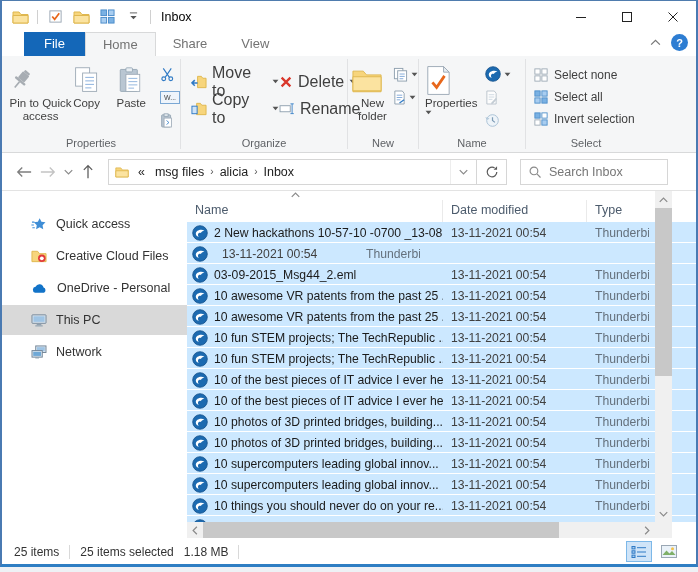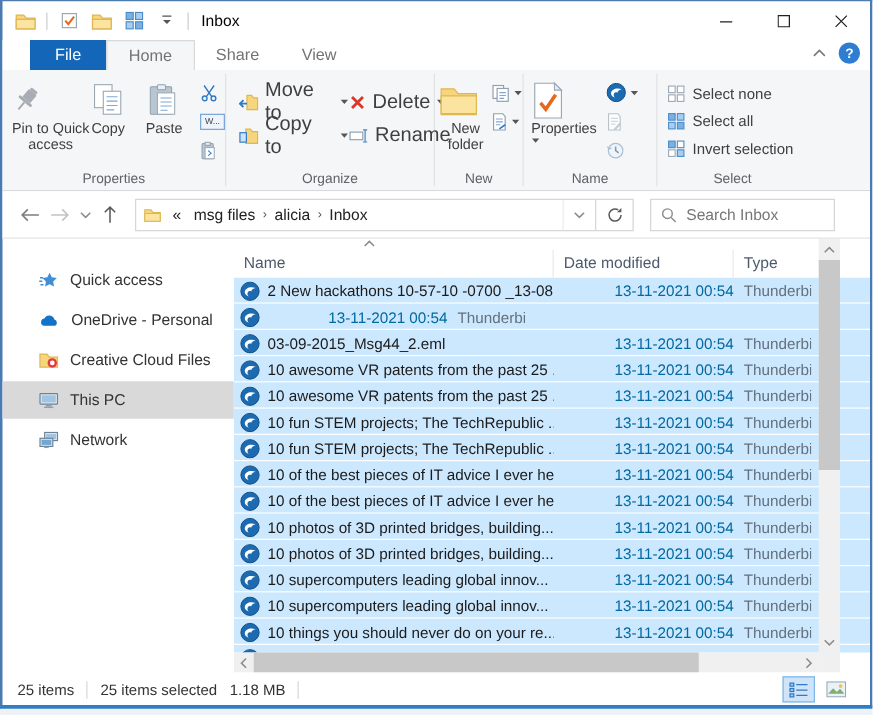--- a/index.html
+++ b/index.html
@@ -75,21 +75,21 @@
   .hcol{height:22px;line-height:20px;padding-left:8px;border-right:1px solid #eaeaea;}
   .hc-name{width:256px;position:relative;}
   .hc-date{width:144px;}
   .hc-type{width:68px;border-right:none;}
   .sortmark{position:absolute;top:-8px;left:104px;color:#8a9aa8;}
   .rows{height:300px;overflow:hidden;}
   .row{height:21px;display:flex;align-items:center;padding-left:5px;font-size:12.2px;}
   .row.selected{background:var(--sel);box-shadow:inset 0 -1px 0 #fff;}
   .row .ficon{width:16px;height:16px;margin-right:6px;flex:none;}
   .cell-name{width:229px;overflow:hidden;white-space:nowrap;color:#1b1b1b;}
-  .cell-date{width:144px;padding-left:8px;color:#0369a1;white-space:nowrap;text-align:right;}
+  .cell-date{width:144px;padding-left:8px;color:#404040;white-space:nowrap;}
   .cell-type{width:62px;padding-left:8px;color:#64707c;white-space:nowrap;overflow:hidden;}
 
   
   .vscroll{position:absolute;top:0;bottom:16px;left:468px;width:17px;background:#f0f0f0;}
   .vs-arrow{height:17px;display:flex;align-items:center;justify-content:center;color:#505050;}
   .vs-thumb{position:absolute;top:17px;left:0;width:17px;height:168px;background:#c8c8c8;}
   .vs-bottom{position:absolute;bottom:0;left:0;width:17px;height:17px;display:flex;align-items:center;justify-content:center;color:#505050;}
   .hscroll{position:absolute;bottom:0;left:0;width:468px;height:16px;background:#f0f0f0;display:flex;align-items:center;}
   .hs-arrow{width:16px;height:16px;display:flex;align-items:center;justify-content:center;color:#505050;}
   .hs-thumb{height:16px;width:356px;background:#c8c8c8;}
@@ -508,36 +508,36 @@
             <svg width="16" height="15" viewBox="0 0 17 16">
               <path d="M9.2 1.2l1.9 3.9 4.3.6-3.1 3 .7 4.3-3.8-2-3.8 2 .7-4.3-3.1-3 4.3-.6z" fill="#3f8ed6"></path>
               <path d="M1 5.5h2.6M0.4 8.5h2.6M1.4 11.5h2.6" stroke="#3f8ed6" stroke-width="1.2"></path>
             </svg>
           </span>
     <span class="side-label">Quick access</span>
   </div>
 
   <div class="side-item">
     <span class="side-ic">
-            <svg width="17" height="11" viewBox="0 0 18 12">
-              <path d="M4.2 10.5a3.2 3.2 0 0 1 .5-6.3A4.6 4.6 0 0 1 13.4 5a3 3 0 0 1 .6 5.5z" fill="#1273c8"></path>
-            </svg>
-          </span>
-    <span class="side-label">OneDrive - Personal</span>
-  </div>
-
-  <div class="side-item">
-    <span class="side-ic">
             <svg width="16" height="14" viewBox="0 0 17 14">
               <path d="M1 2h6l2 2.5h7V13H1z" fill="#f7d57c" stroke="#dfb74f"></path>
               <circle cx="11.5" cy="9.5" r="4" fill="#e23a3a"></circle>
               <circle cx="11.5" cy="9.5" r="2" fill="#fff"></circle>
             </svg>
           </span>
     <span class="side-label">Creative Cloud Files</span>
+  </div>
+
+  <div class="side-item">
+    <span class="side-ic">
+            <svg width="17" height="11" viewBox="0 0 18 12">
+              <path d="M4.2 10.5a3.2 3.2 0 0 1 .5-6.3A4.6 4.6 0 0 1 13.4 5a3 3 0 0 1 .6 5.5z" fill="#1273c8"></path>
+            </svg>
+          </span>
+    <span class="side-label">OneDrive - Personal</span>
   </div>
 
   <div class="side-item selected">
     <span class="side-ic">
             <svg width="16" height="14" viewBox="0 0 17 15">
               <rect x="1" y="2" width="15" height="9" rx="0.5" fill="#dce8f2" stroke="#6f8193"></rect>
               <rect x="2.5" y="3.5" width="12" height="6" fill="#9fc4e4"></rect>
               <rect x="6" y="11.5" width="5" height="1.6" fill="#8fa0af"></rect>
               <rect x="4.5" y="13.2" width="8" height="1.2" fill="#8fa0af"></rect>
             </svg>

